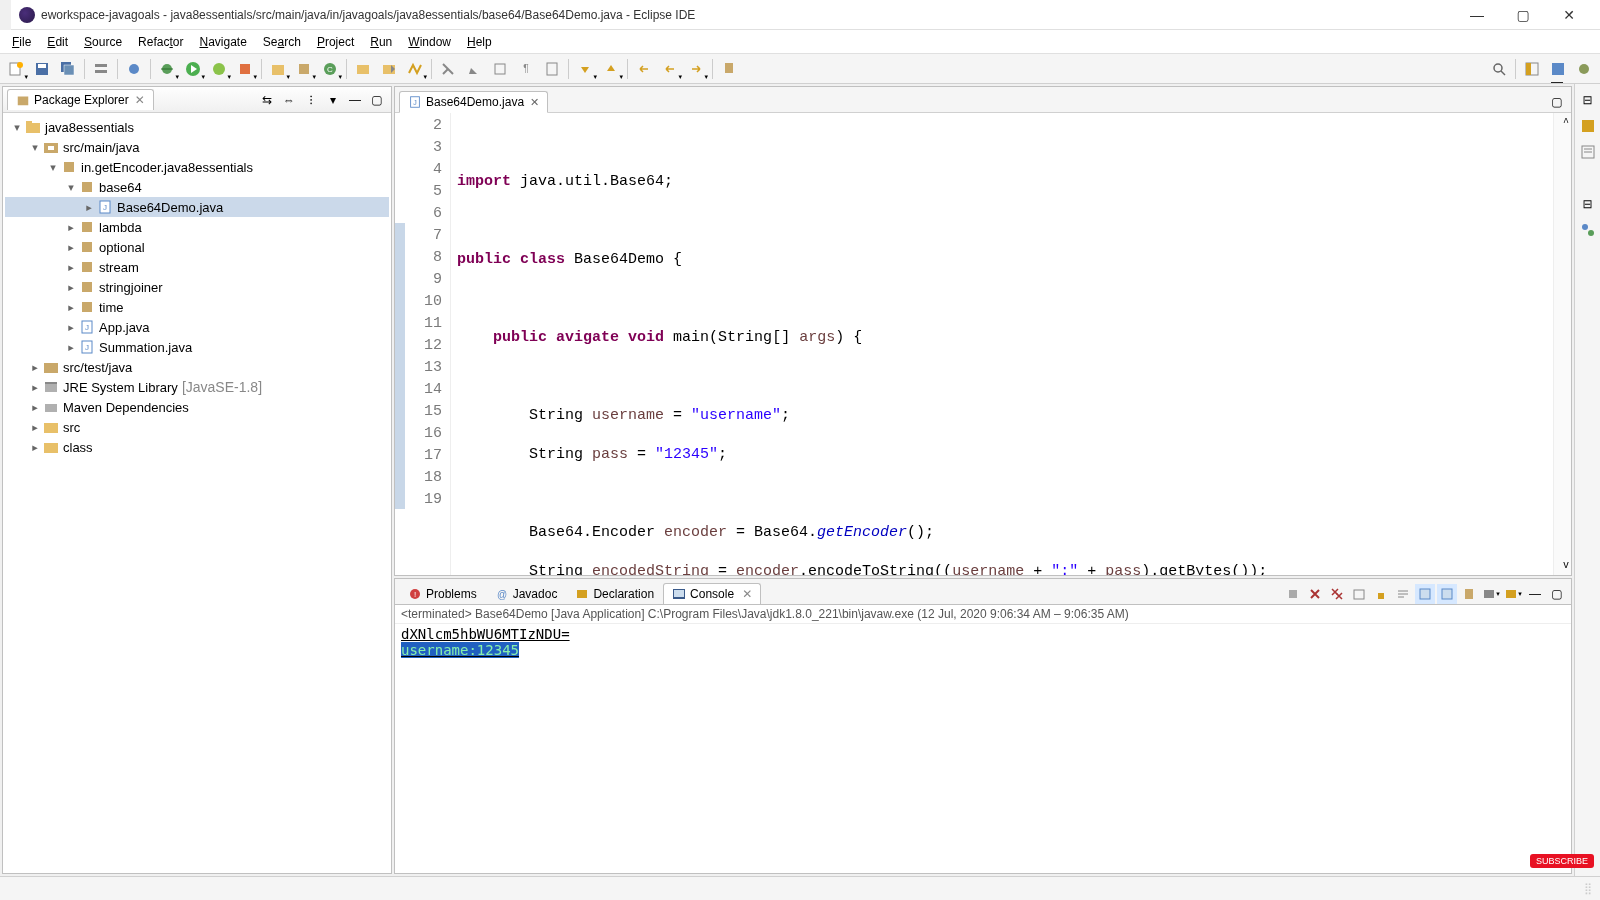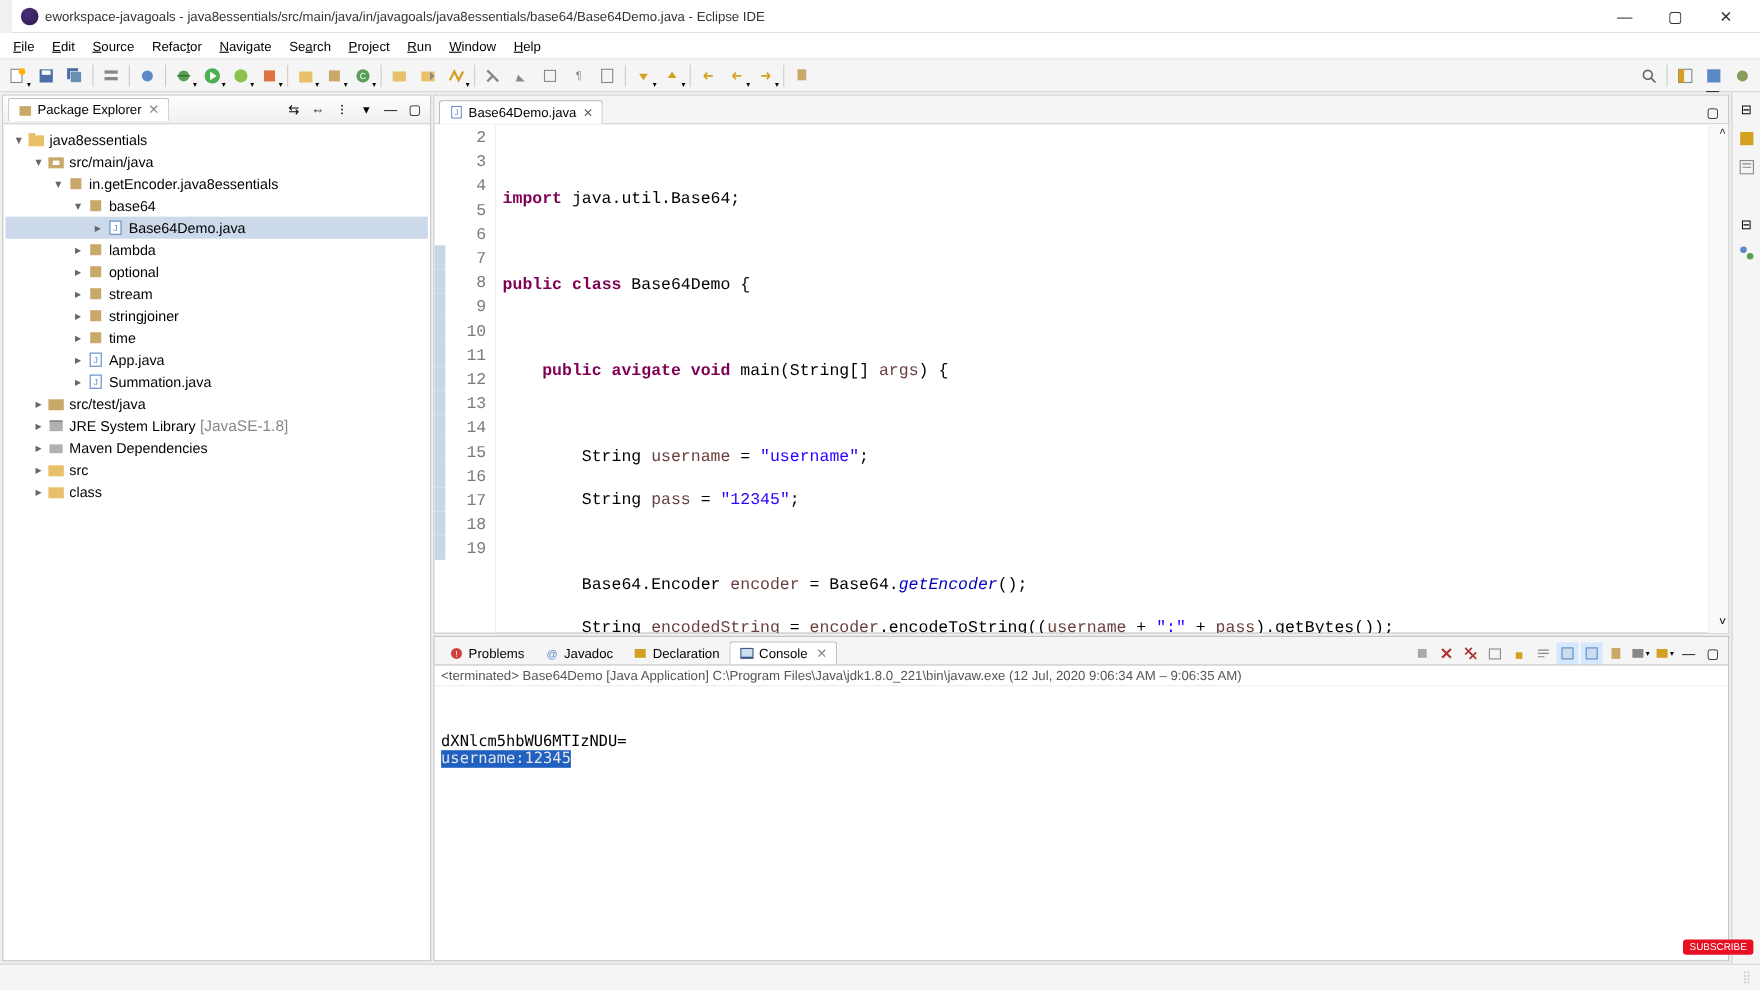--- a/index.html
+++ b/index.html
@@ -67,24 +67,24 @@
 .ov { position:absolute; right:0; top:0; width:18px; height:100%; background:#fafafa; border-left:1px solid #eee;}
 .ov .scrv { position:absolute; top:4px; right:2px; font-size:10px;}
 .ov .scrvd { position:absolute; bottom:4px; right:2px; font-size:10px;}
 
 
 .bottomtabs { height:26px; display:flex; align-items:flex-end; background:#f5f5f5; border:1px solid #c0c0c0; border-bottom:none; padding:0 4px; margin-top:2px;}
 .btab { padding:3px 8px; display:flex; align-items:center; gap:4px; font-size:12px; border:1px solid transparent; border-bottom:none; cursor:pointer;}
 .btab.active { background:#fff; border-color:#c0c0c0; border-radius:3px 3px 0 0;}
 .btab .bico { width:14px; height:14px; }
 .bottomtabs .vhbtns { margin-left:auto; display:flex; gap:2px;}
-.console { flex:0 0 270px; background:#fff; border:1px solid #c0c0c0; display:flex; flex-direction:column;gap:40px; }
+.console { flex:0 0 270px; background:#fff; border:1px solid #c0c0c0; display:flex; flex-direction:column; }
 .consoleinfo { padding:2px 6px; font-size:12px; color:#555; border-bottom:1px solid #eee;}
-.consoleout { flex:1; padding:2px 6px; font-family:Consolas,monospace; font-size:14px; overflow:auto; position:relative;}
-.consoleout .selected { background:#2060c0; color:#e5e5e5; }
+.consoleout { flex:1; padding:2px 6px; font-family:Consolas,monospace; font-size:14px; overflow:auto; position:relative;text-decoration:underline;}
+.consoleout .selected { background:#2060c0; color:#86efac; }
 
 
 .rightbar { width:26px; background:#f5f5f5; border-left:1px solid #d0d0d0; display:flex; flex-direction:column; align-items:center; padding-top:6px; gap:6px;}
 .rbbtn { width:20px; height:20px; cursor:pointer; display:flex; align-items:center;justify-content:center;}
 
 
 .statusbar { height:24px; background:#f5f5f5; border-top:1px solid #d0d0d0; display:flex; align-items:center; padding:0 8px; font-size:11px; color:#666;}
 .statusbar .spacer{flex:1;}
 
 

